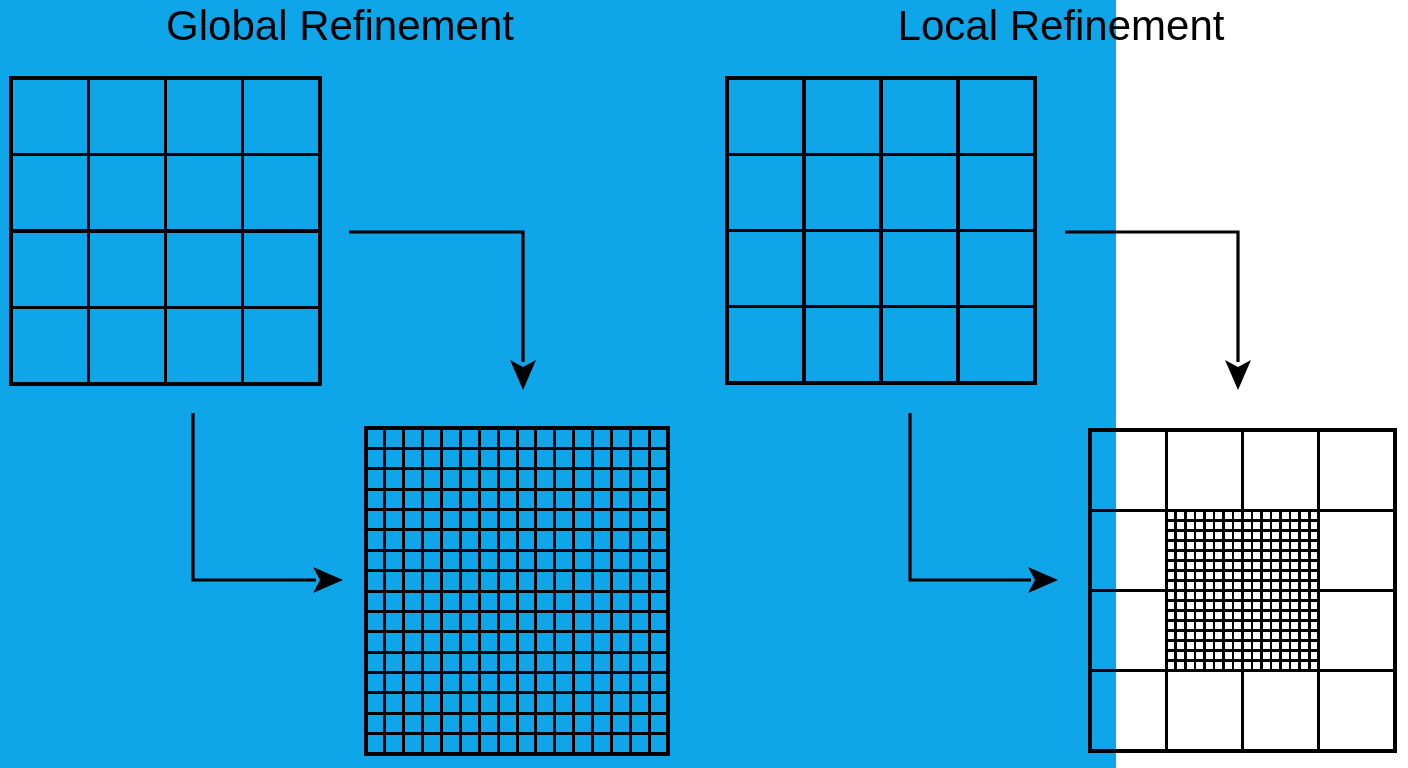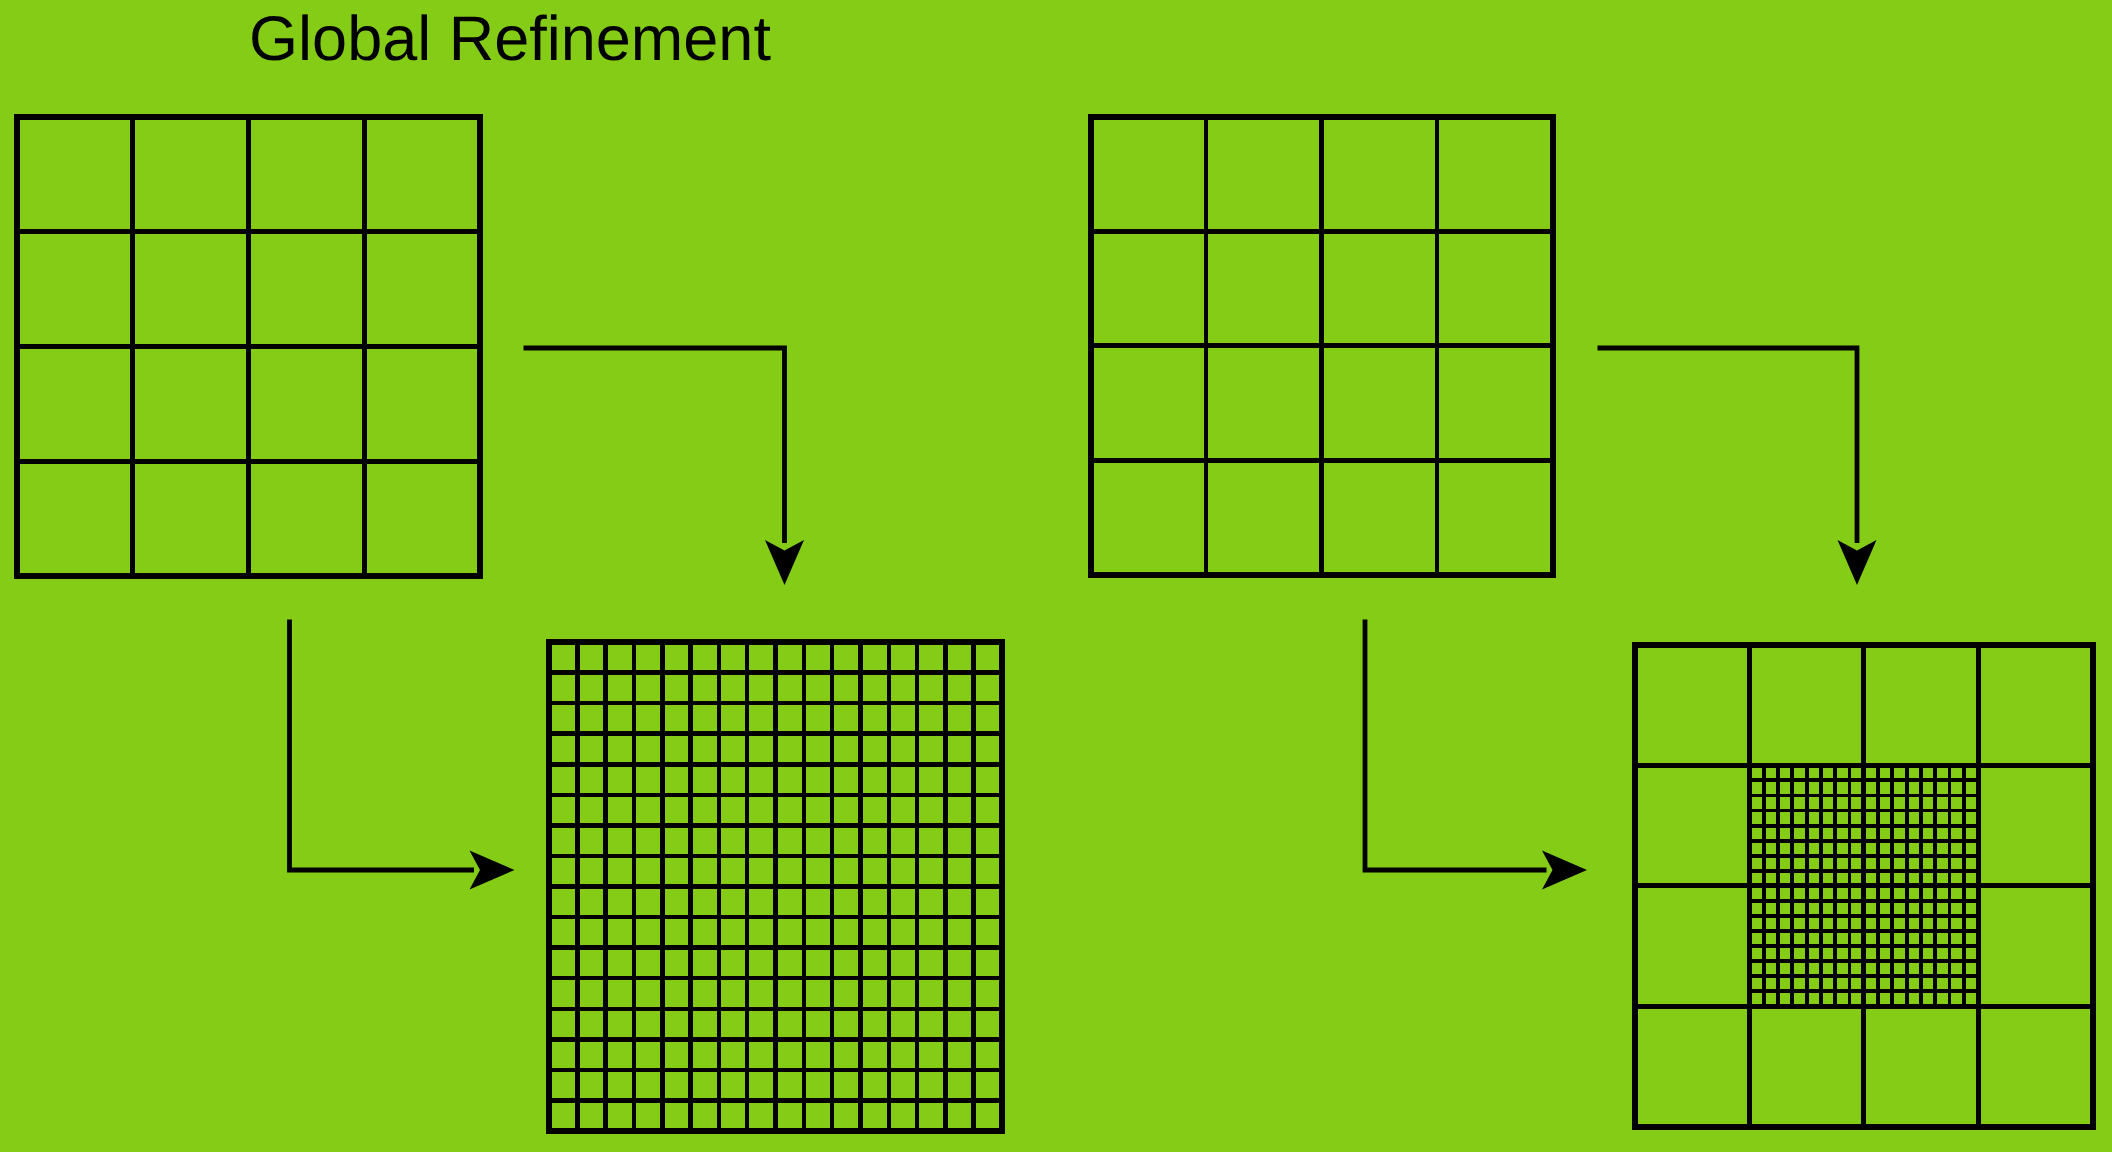--- a/index.html
+++ b/index.html
@@ -1,18 +1,18 @@
 <!DOCTYPE html>
 <html><head>
 <meta charset="utf-8">
 <style>
   html,body{margin:0;padding:0;}
   body{width:1408px;height:768px;overflow:hidden;background:#ffffff;}
   .page{
-    position:relative;width:1408px;height:768px;background:#84cc16;
+    position:relative;width:1116px;height:768px;background:#0ea5e9;
     font-family:"Liberation Sans",sans-serif;
   }
   .fig-title{
     position:absolute;top:2px;transform:translateX(-50%);
     font-size:42px;line-height:48px;font-weight:400;color:#000000;
     white-space:nowrap;
   }
   #title-global{left:340px;}
   #title-local{left:1061px;}
   #diagram{position:absolute;left:0;top:0;}
@@ -127,13 +127,14 @@
           <polyline points="1065,232 1238,232 1238,362" fill="none" stroke="#000000" stroke-width="3.2" stroke-linecap="butt" stroke-linejoin="miter"></polyline>
           <polygon points="1238,390 1225,360 1238,367 1251,360" fill="#000000" stroke="none"></polygon>
         </g>
         <g>
           <polyline points="910,413 910,580 1031,580" fill="none" stroke="#000000" stroke-width="3.2" stroke-linecap="butt" stroke-linejoin="miter"></polyline>
           <polygon points="1058,580 1028,567 1035,580 1028,593" fill="#000000" stroke="none"></polygon>
         </g>
       </g>
     </svg>
   <div class="fig-title" id="title-global">Global Refinement</div>
+  <div class="fig-title" id="title-local">Local Refinement</div>
 </div>
 
 </body></html>

